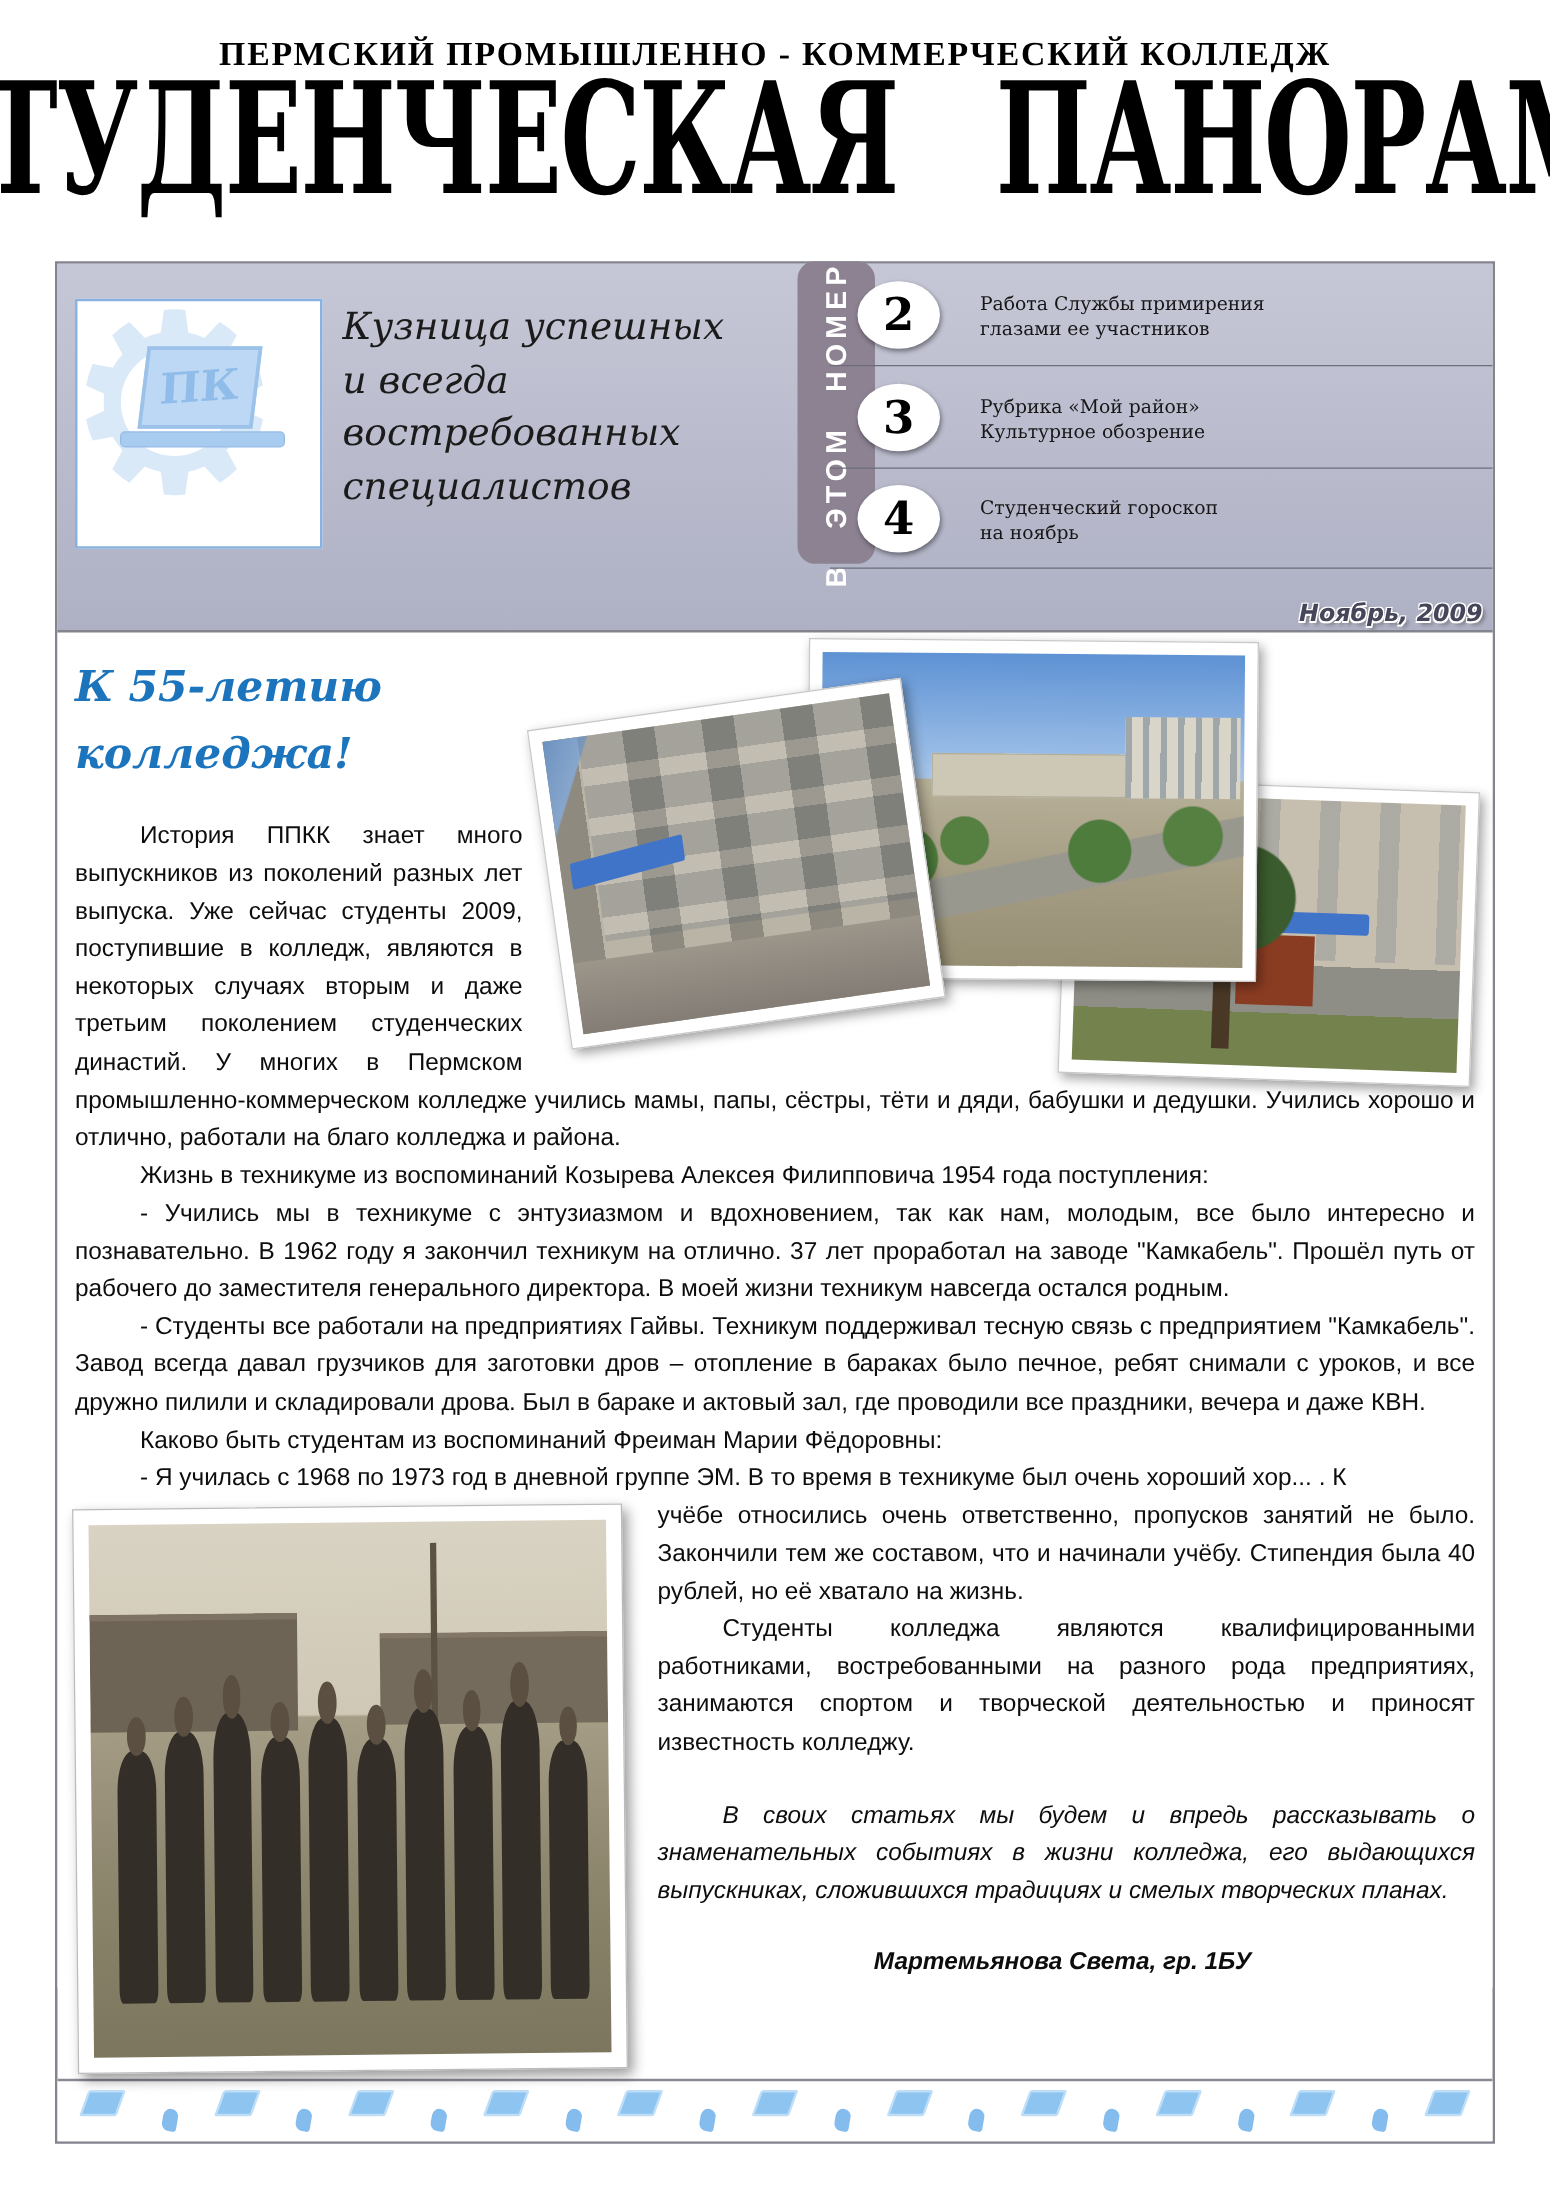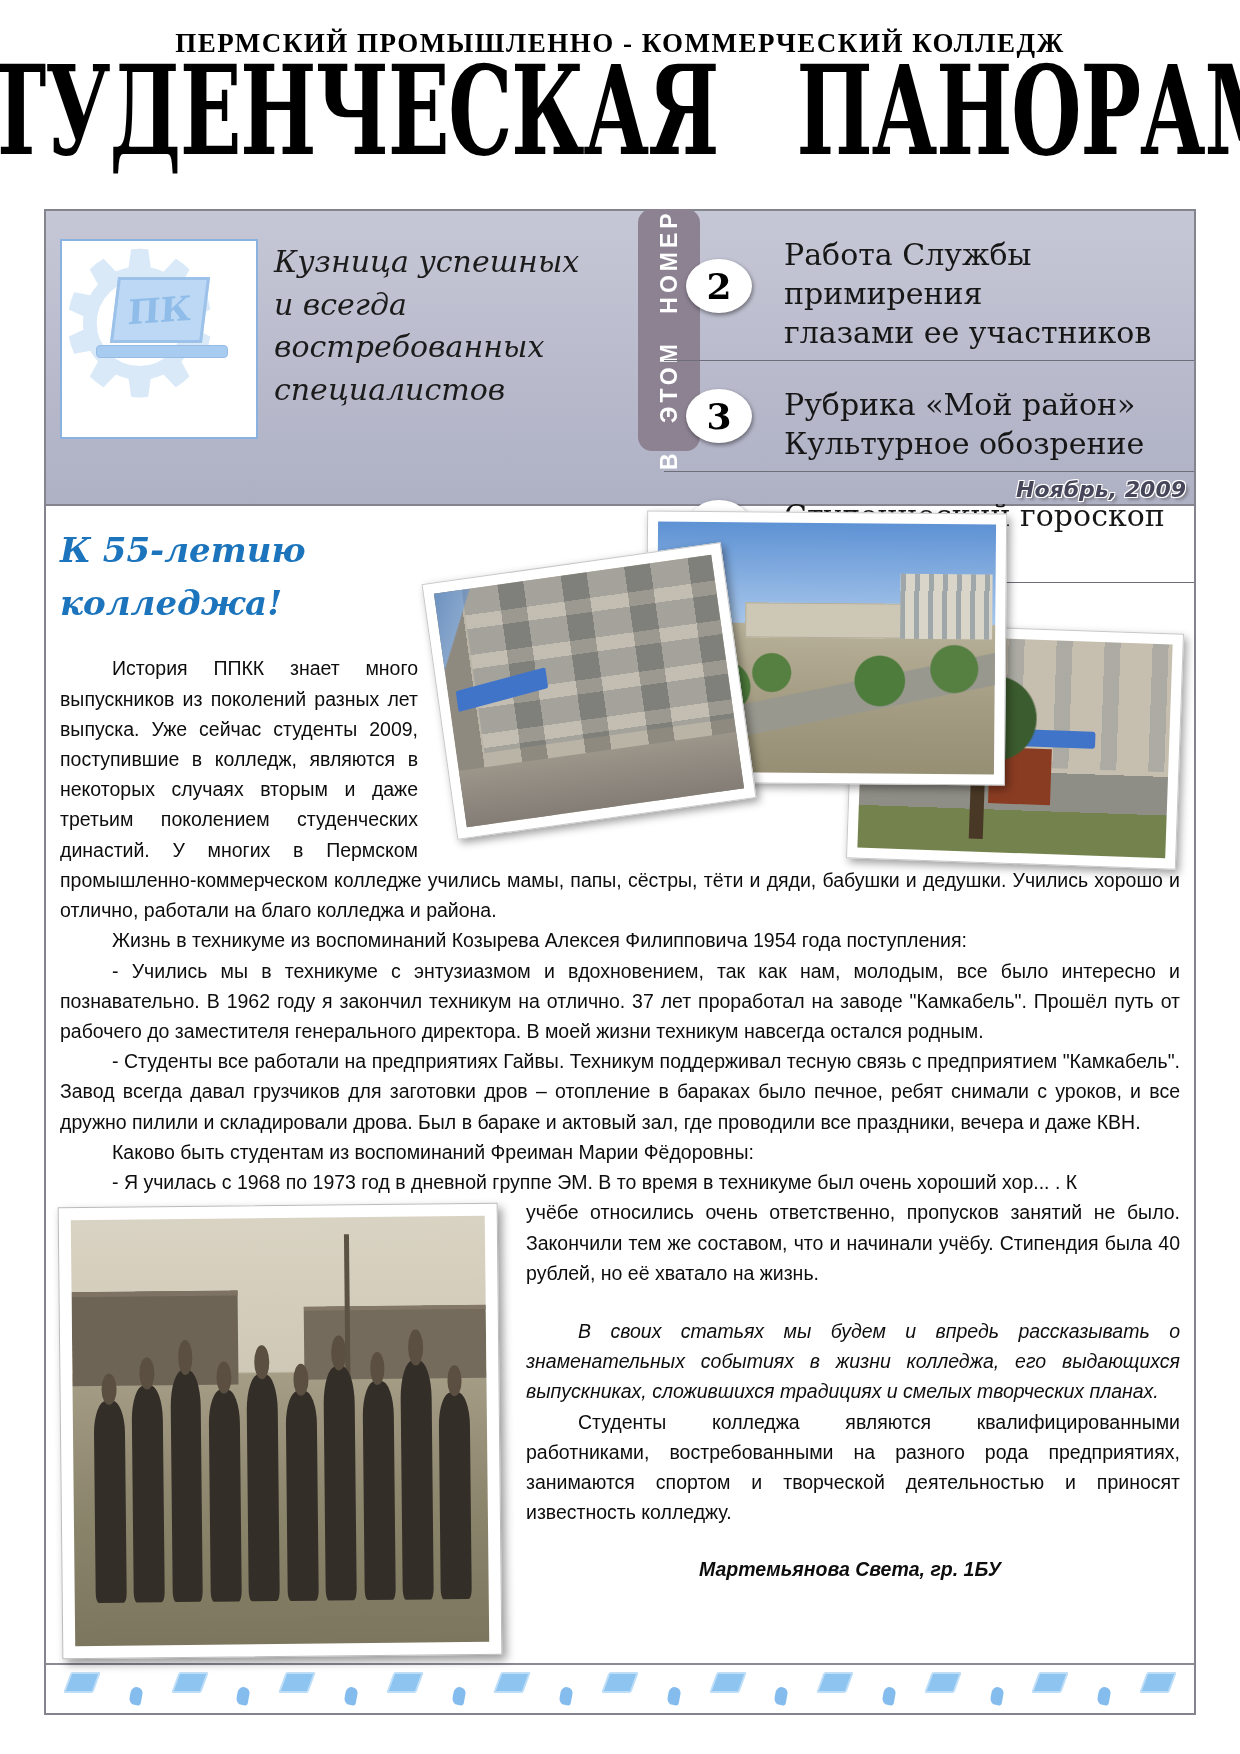--- a/index.html
+++ b/index.html
@@ -79,27 +79,27 @@
   }
   .toc-row:last-child { min-height:80px; }
   .toc-num {
     position:absolute; left:22px; top:50%; transform:translateY(-50%);
     width:66px; height:54px; background:#fff; border-radius:50%;
     box-shadow:1px 2px 4px rgba(0,0,0,.45);
     display:flex; align-items:center; justify-content:center;
     font-family:"DejaVu Serif", serif; font-weight:900; font-size:36px; color:#000;
   }
   .toc-text {
-    font-family:"DejaVu Serif", serif; font-size:30px; line-height:1.3;
-    color:#161616; white-space:pre-line;margin-top:12px;
+    font-family:"DejaVu Serif", serif; font-size:15px; line-height:1.3;
+    color:#161616; white-space:pre-line;
   }
   .issue-date {
     position:absolute; right:8px; bottom:2px;
     font-family:"DejaVu Sans", sans-serif; font-weight:bold; font-style:italic;
-    font-size:22px; color:#46465a;
+    font-size:19px; color:#46465a;
     text-shadow:-1px -1px 0 #fff, 1px -1px 0 #fff, -1px 1px 0 #fff,
                  1px 1px 0 #fff, 3px 3px 3px #80808a;
   }
   
   .article {
     background:#fff; padding:10px 14px 6px 14px;
     font-size:19.5px; line-height:1.55; text-align:justify; color:#0d0d0d;
   }
   .headline {
     font-family:"DejaVu Serif", serif; font-weight:bold; font-style:italic;
@@ -309,22 +309,22 @@
               <div class="fig"></div>
             <div class="fig"></div>
               <div class="fig"></div>
               <div class="fig"></div>
             <div class="fig"></div>
           </div>
         </div>
       </div>
 
       <p class="p">учёбе относились очень ответственно, пропусков занятий не было. Закончили тем же составом, что и начинали учёбу. Стипендия была 40 рублей, но её хватало на жизнь.</p>
+      <p class="p indent">Студенты колледжа являются квалифицированными работниками, востребованными на разного рода предприятиях, занимаются спортом и творческой деятельностью и приносят известность колледжу.</p>
       <p class="p indent italic p-space">В своих статьях мы будем и впредь рассказывать о знаменательных событиях в жизни колледжа, его выдающихся выпускниках, сложившихся традициях и смелых творческих планах.</p>
-      <p class="p indent">Студенты колледжа являются квалифицированными работниками, востребованными на разного рода предприятиях, занимаются спортом и творческой деятельностью и приносят известность колледжу.</p>
       <p class="p signature">Мартемьянова Света, гр. 1БУ</p>
     </div>
 
     <div class="footer-strip">
         <span class="fi-laptop">
           <i class="fs"></i>
         </span>
         <span class="fi-comma"></span>
         <span class="fi-laptop">
           <i class="fs"></i>

